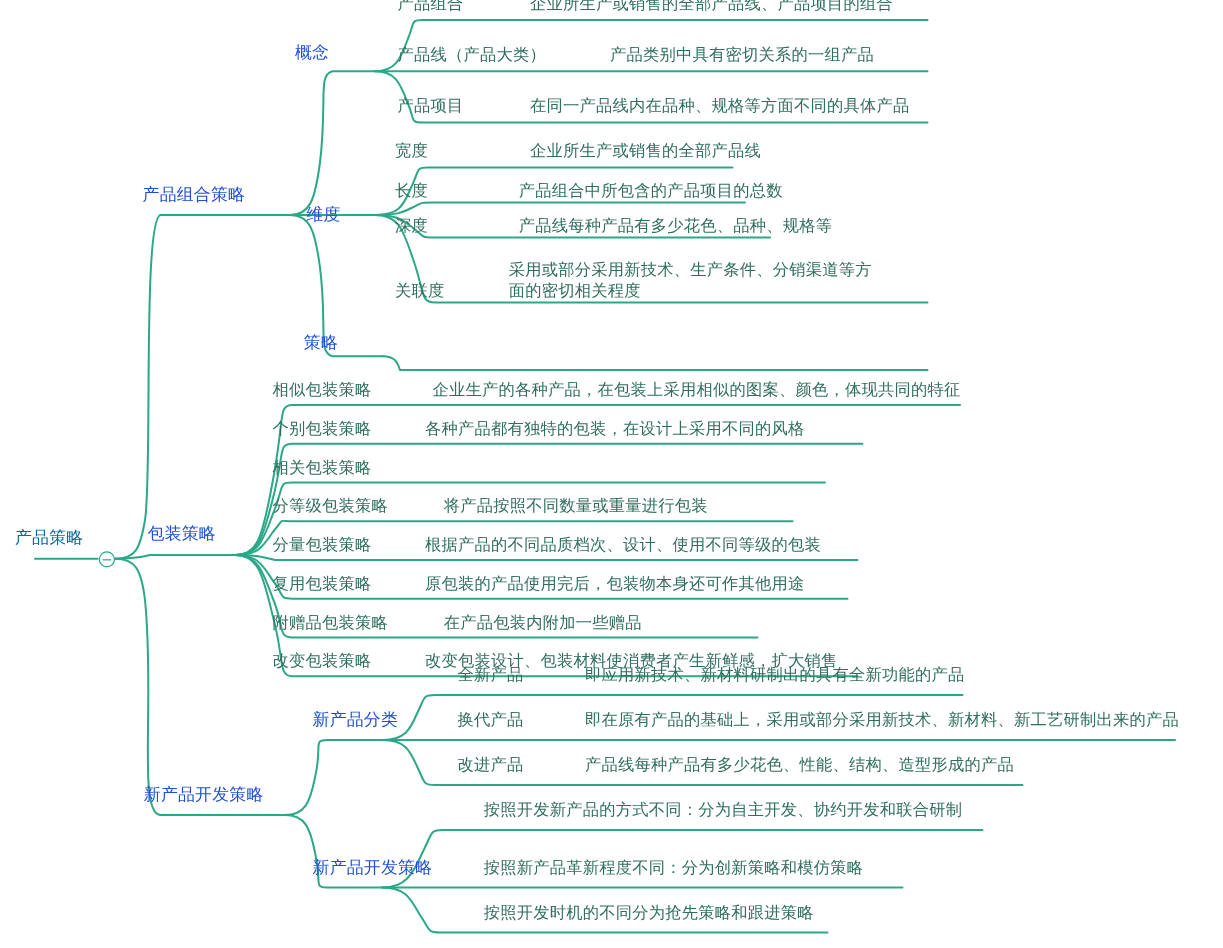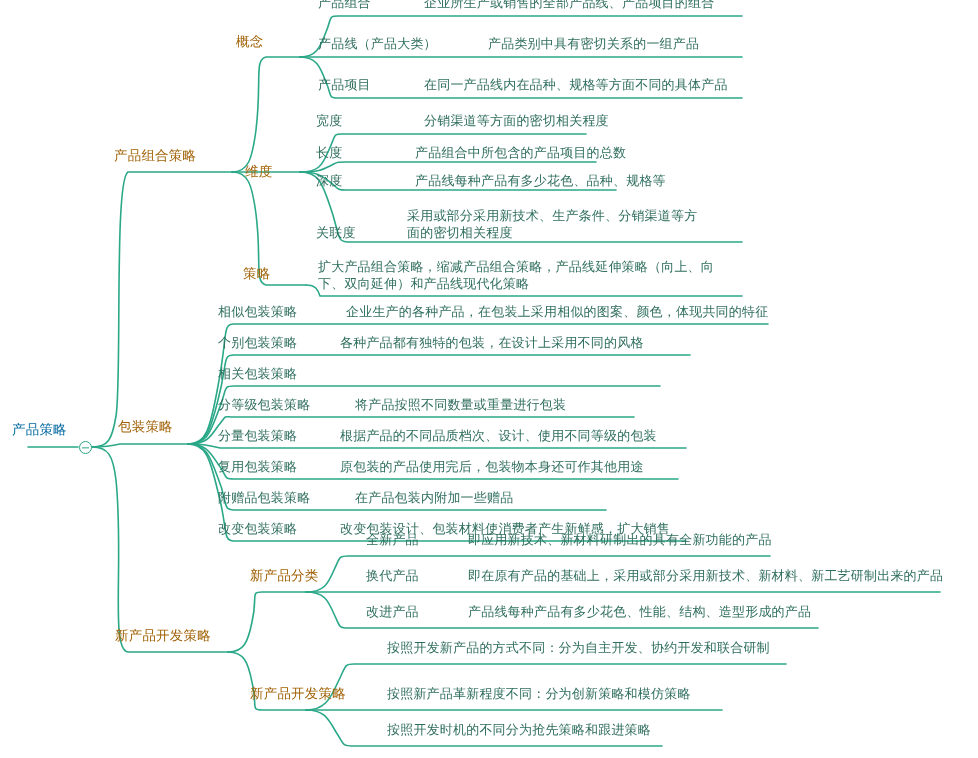--- a/index.html
+++ b/index.html
@@ -24,21 +24,21 @@
     position:absolute;
     color:#2f6e5e;
     font-size:13px;
     line-height:17px;
     white-space:pre;
     letter-spacing:0.2px;
   }
   .node.wrap{white-space:normal;}
   .branch-label{
     font-size:13.5px;
-    color:#a16207;
+    color:#1d4ed8;
   }
   .root-label{
     font-size:13.5px;
     color:#0369a1;
   }
   .leaf-title{
     font-size:13px;
     color:#2f6e5e;
   }
   .leaf-desc{
@@ -128,33 +128,32 @@
 
   <div class="node leaf-title" style="left:318px;top:35px;">产品线（产品大类）</div>
   <div class="node leaf-desc" style="left:488px;top:35px;">产品类别中具有密切关系的一组产品</div>
 
   <div class="node leaf-title" style="left:318px;top:76px;">产品项目</div>
   <div class="node leaf-desc" style="left:424px;top:76px;">在同一产品线内在品种、规格等方面不同的具体产品</div>
 
   <div class="node branch-label" style="left:245px;top:163px;">维度</div>
 
   <div class="node leaf-title" style="left:316px;top:112px;">宽度</div>
-  <div class="node leaf-desc" style="left:424px;top:112px;">分销渠道等方面的密切相关程度</div>
+  <div class="node leaf-desc" style="left:424px;top:112px;">企业所生产或销售的全部产品线</div>
 
   <div class="node leaf-title" style="left:316px;top:144px;">长度</div>
   <div class="node leaf-desc" style="left:415px;top:144px;">产品组合中所包含的产品项目的总数</div>
 
   <div class="node leaf-title" style="left:316px;top:172px;text-align:center;">深度</div>
   <div class="node leaf-desc" style="left:415px;top:172px;">产品线每种产品有多少花色、品种、规格等</div>
 
   <div class="node leaf-title" style="left:316px;top:224px;">关联度</div>
   <div class="node leaf-desc wrap" style="left:407px;top:207px;width:300px;">采用或部分采用新技术、生产条件、分销渠道等方面的密切相关程度</div>
 
   <div class="node branch-label" style="left:243px;top:265px;">策略</div>
-  <div class="node leaf-desc wrap" style="left:318px;top:258px;width:412px;">扩大产品组合策略，缩减产品组合策略，产品线延伸策略（向上、向下、双向延伸）和产品线现代化策略</div>
 
   <div class="node branch-label" style="left:118px;top:418px;">包装策略</div>
 
   <div class="node leaf-title" style="left:218px;top:303px;">相似包装策略</div>
   <div class="node leaf-desc" style="left:346px;top:303px;">企业生产的各种产品，在包装上采用相似的图案、颜色，体现共同的特征</div>
 
   <div class="node leaf-title" style="left:218px;top:334px;">个别包装策略</div>
   <div class="node leaf-desc" style="left:340px;top:334px;">各种产品都有独特的包装，在设计上采用不同的风格</div>
 
   <div class="node leaf-title" style="left:218px;top:365px;">相关包装策略</div>

